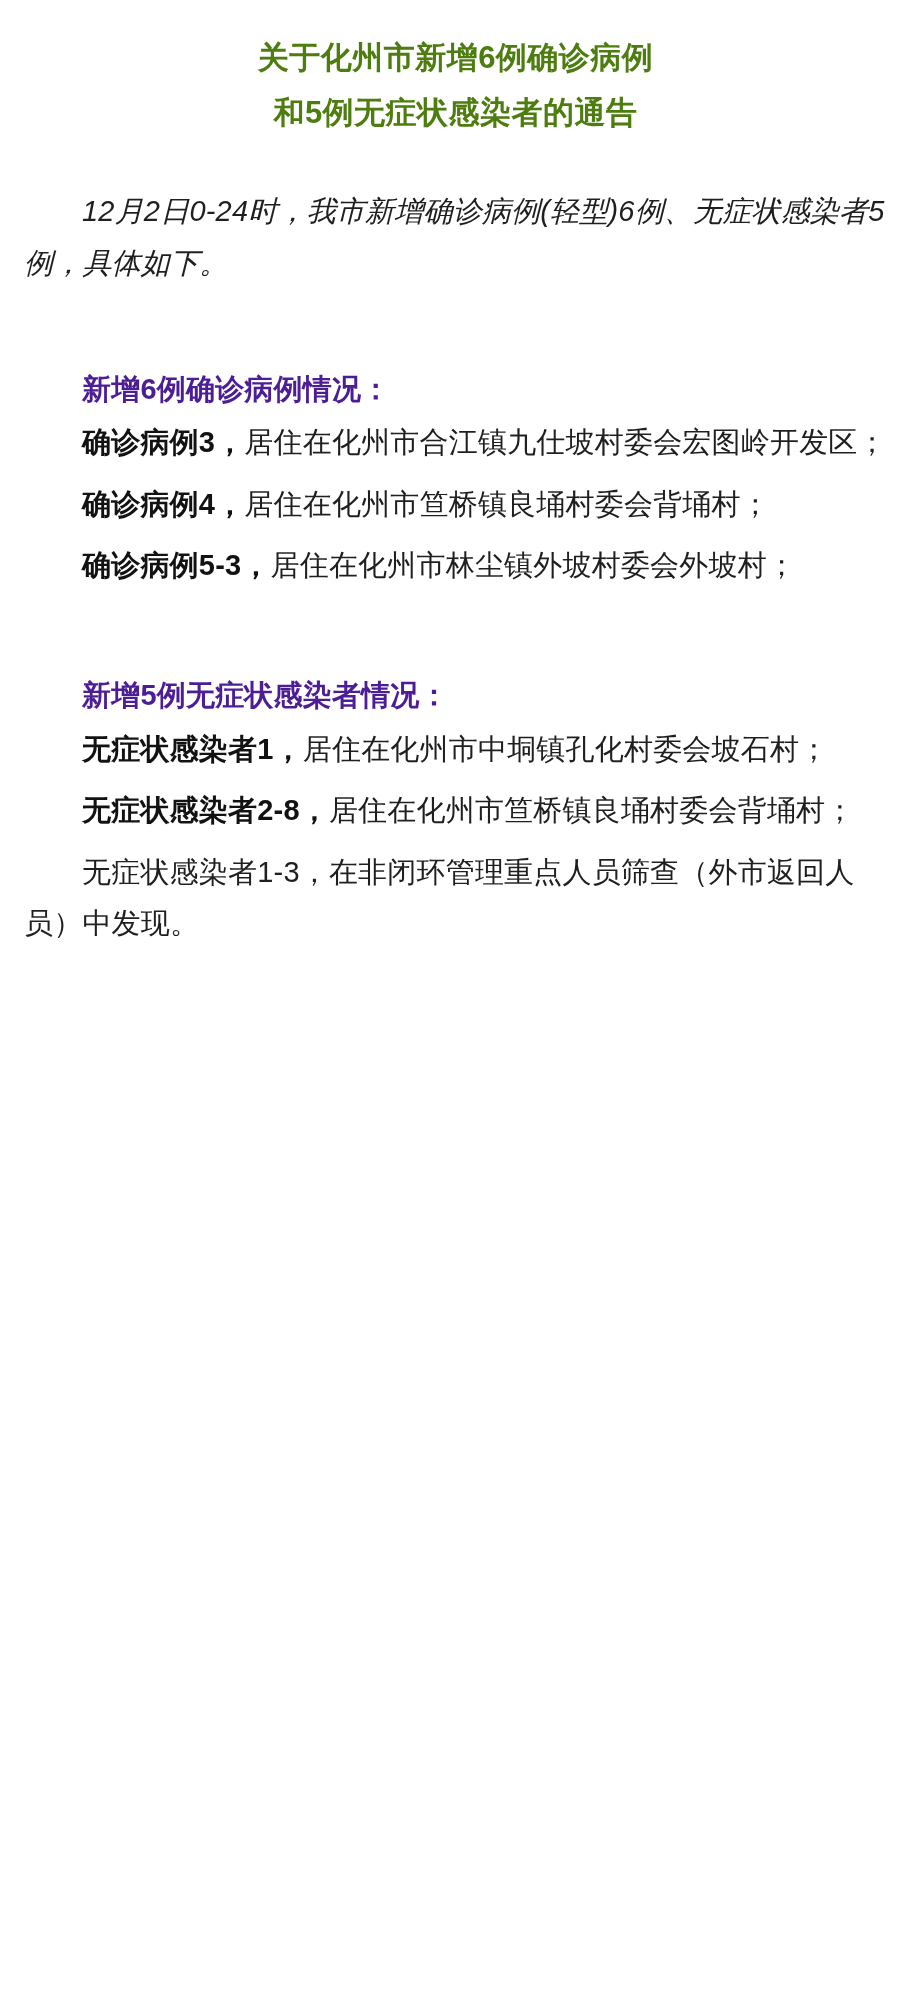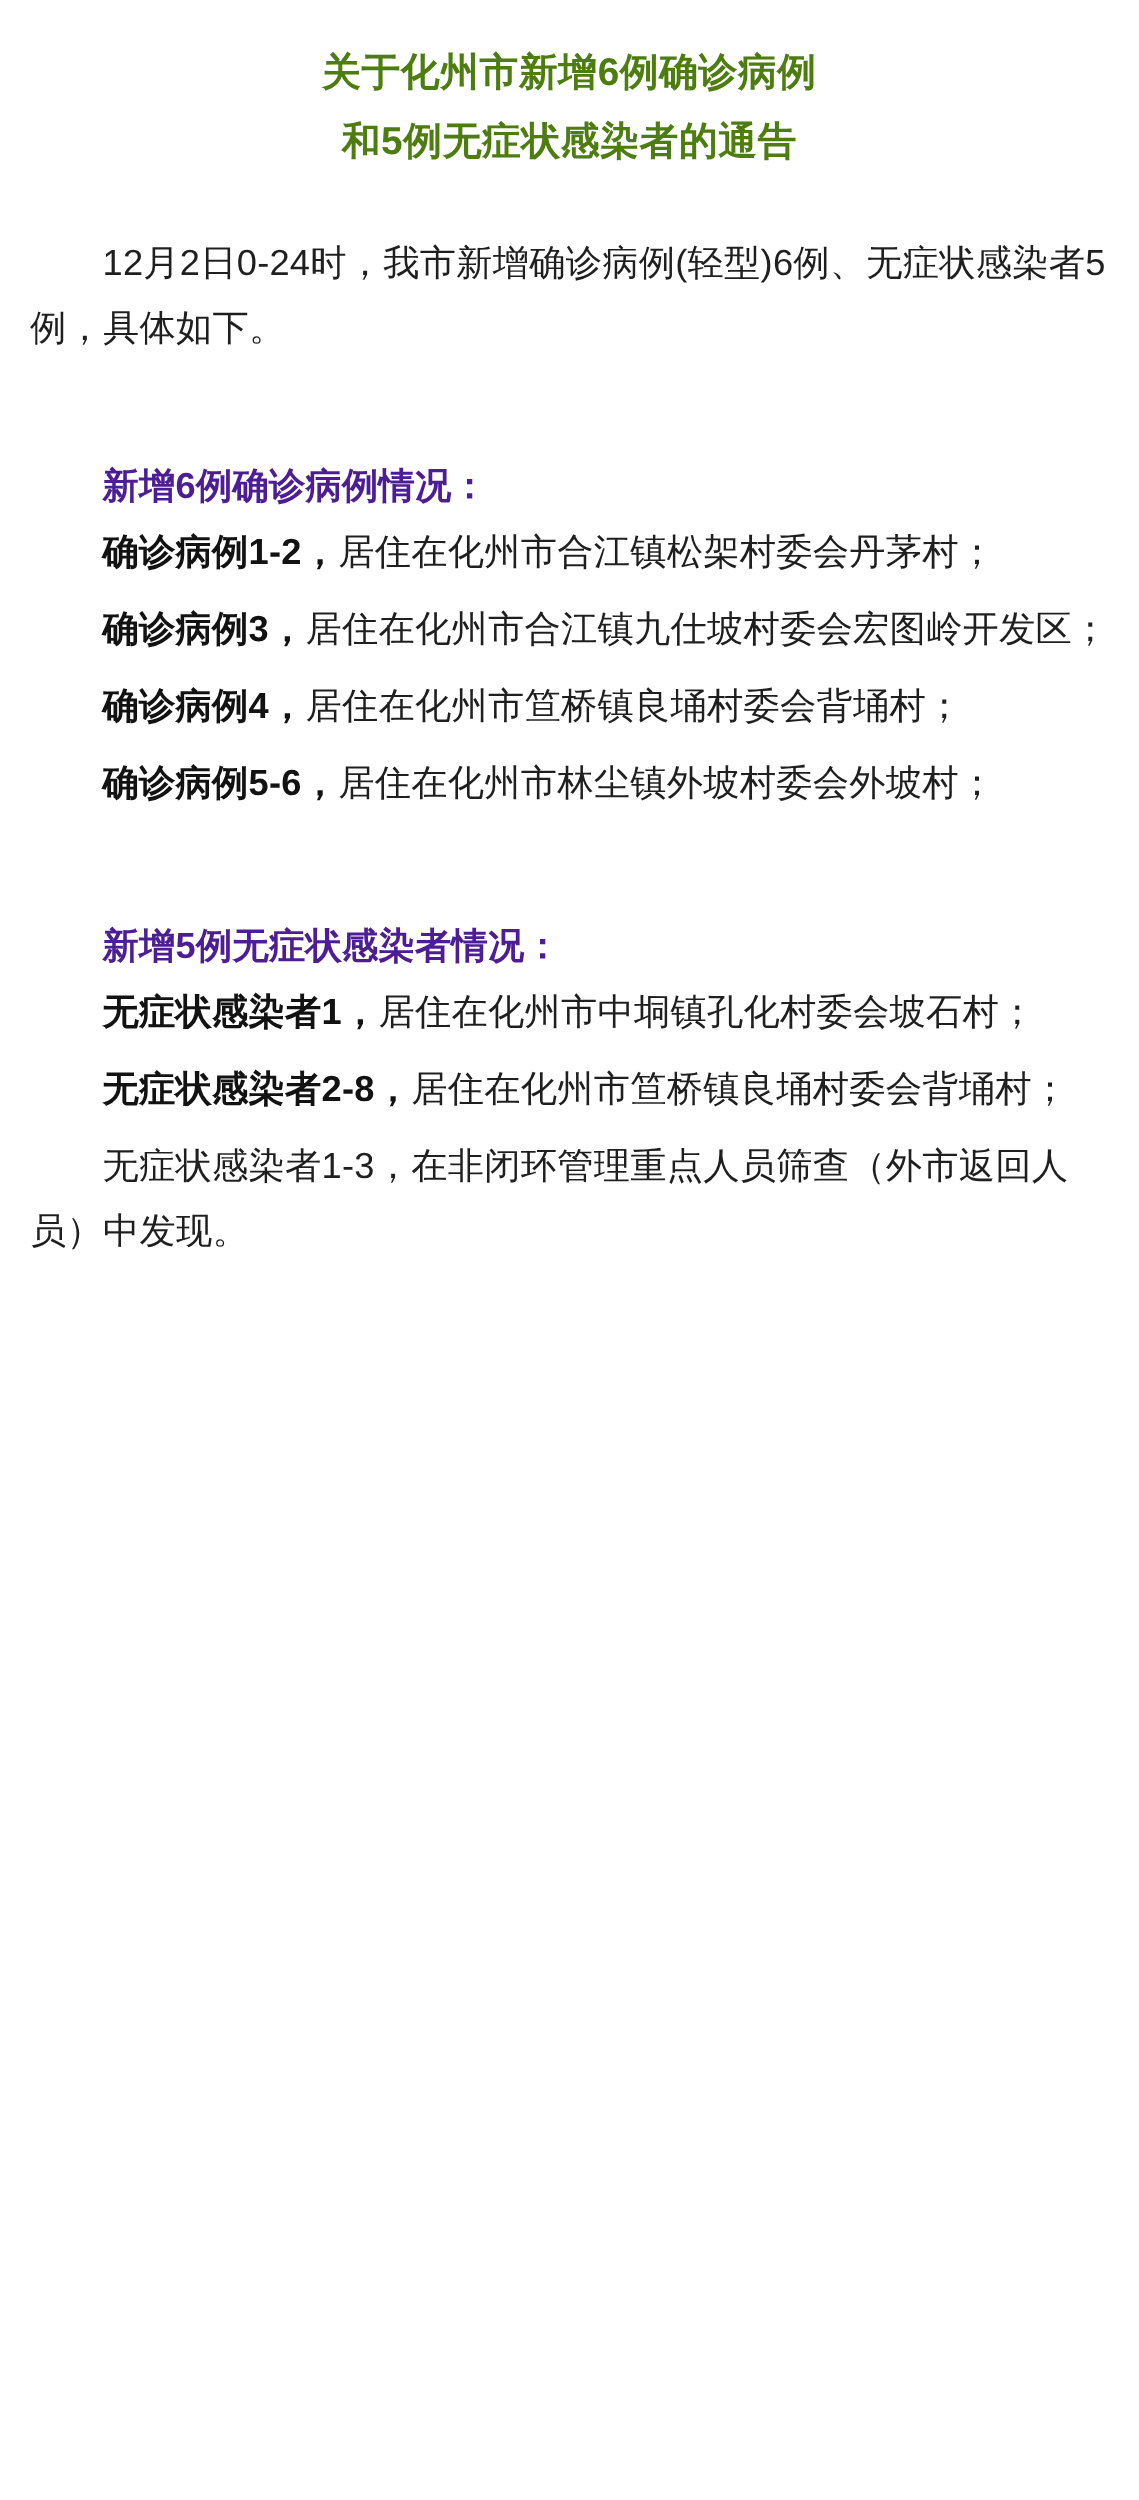--- a/index.html
+++ b/index.html
@@ -51,50 +51,48 @@
   .lead {
     font-weight: bold;
     color: #121212;
   }
   .spacer-lg {
     height: 34px;
   }
   .intro {
     margin-top: 6px;
     margin-bottom: 6px;
+    font-style: italic;
   }
 </style>
 </head>
 <body>
 
 <div class="page">
 
   <div class="title-block">
     <div class="title-line">关于化州市新增6例确诊病例</div>
     <div class="title-line">和5例无症状感染者的通告</div>
   </div>
 
   <p class="para intro">12月2日0-24时，我市新增确诊病例(轻型)6例、无症状感染者5例，具体如下。</p>
 
   <div class="spacer-lg"></div>
 
   <div>
     <div class="section-head">新增6例确诊病例情况：</div>
 
     <p class="para">
-      <span class="lead">确诊病例1-2，</span><span>居住在化州市合江镇松架村委会丹茅村；</span>
-    </p>
-    <p class="para">
       <span class="lead">确诊病例3，</span><span>居住在化州市合江镇九仕坡村委会宏图岭开发区；</span>
     </p>
     <p class="para">
       <span class="lead">确诊病例4，</span><span>居住在化州市笪桥镇良埇村委会背埇村；</span>
     </p>
     <p class="para">
-      <span class="lead">确诊病例5-6，</span><span>居住在化州市林尘镇外坡村委会外坡村；</span>
+      <span class="lead">确诊病例5-3，</span><span>居住在化州市林尘镇外坡村委会外坡村；</span>
     </p>
   </div>
 
   <div class="spacer-lg"></div>
 
   <div>
     <div class="section-head">新增5例无症状感染者情况：</div>
 
     <p class="para">
       <span class="lead">无症状感染者1，</span><span>居住在化州市中垌镇孔化村委会坡石村；</span>

